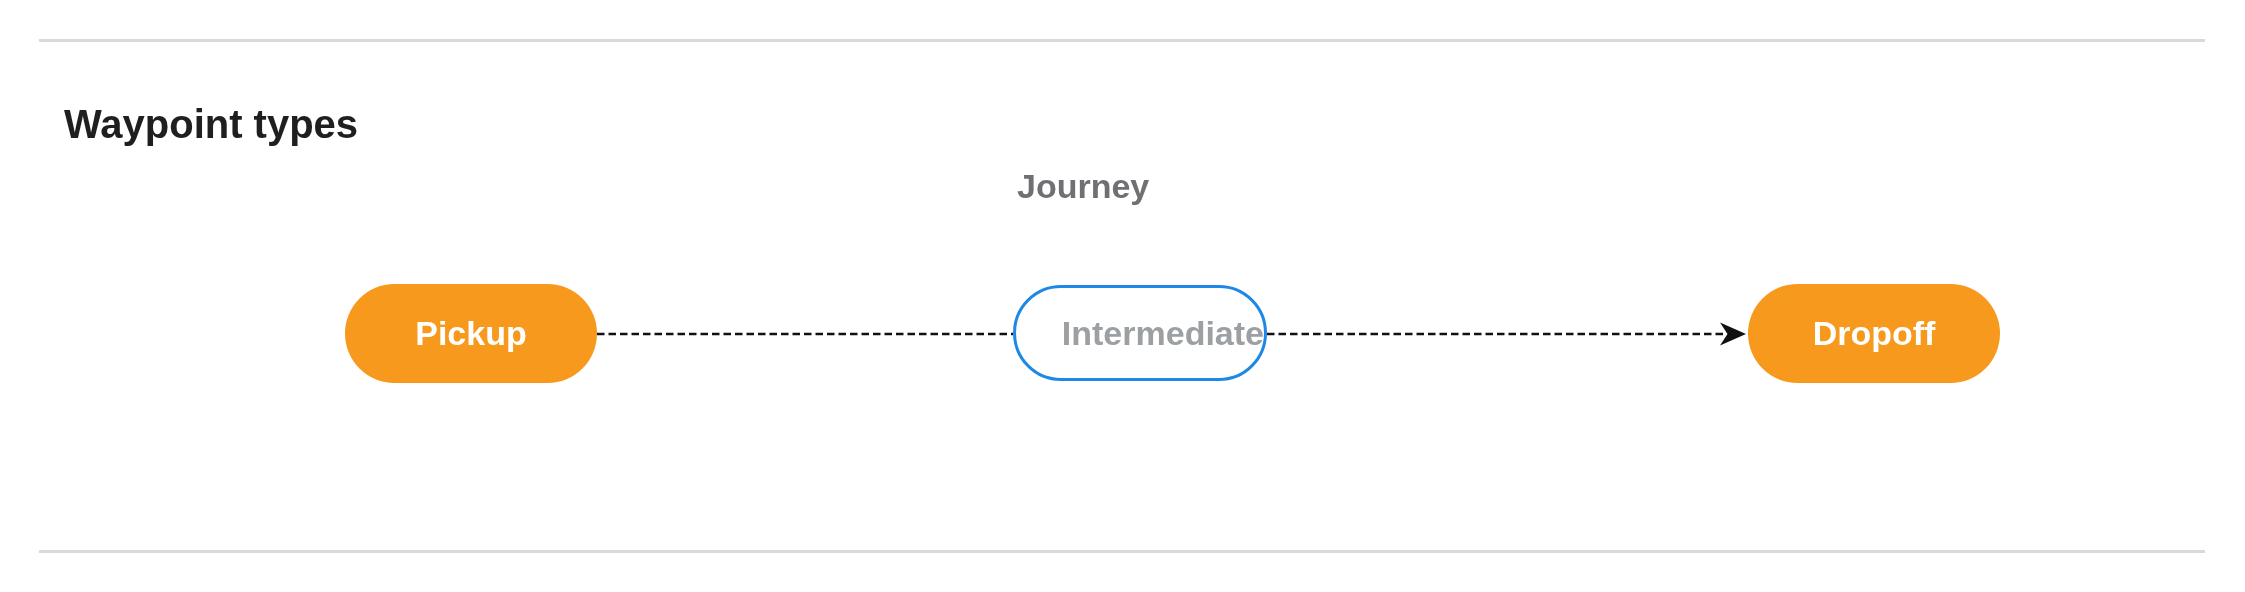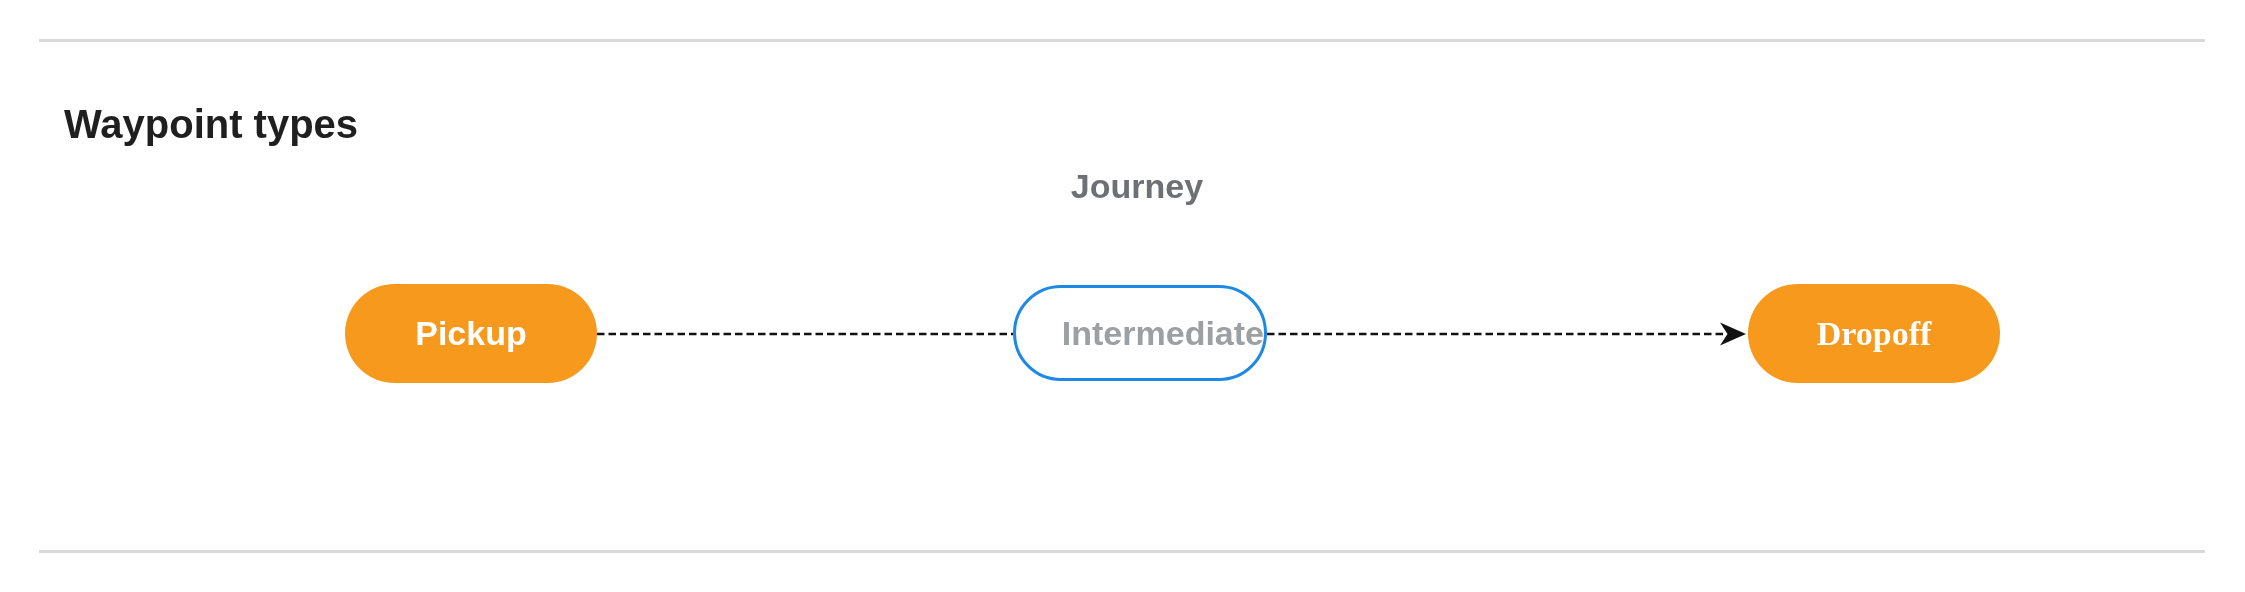--- a/index.html
+++ b/index.html
@@ -32,21 +32,21 @@
     font-weight: 700;
     color: #1F1F1F;
     line-height: 1.15;
     white-space: nowrap;
   }
   .group-label {
     position: absolute;
     left: 1017px;
     top: 166px;
     width: 240px;
-    text-align: center;
+    text-align: left;
     font-size: 34px;
     font-weight: 700;
     color: #6E7073;
     line-height: 1.2;
     white-space: nowrap;
   }
   .node {
     position: absolute;
     display: flex;
     align-items: center;
@@ -55,21 +55,21 @@
     box-sizing: border-box;
     font-size: 34px;
     font-weight: 700;
     white-space: nowrap;
   }
   .node.terminal {
     background: #F6991D;
     color: #FFFFFF;
   }
   .node.pickup  { left: 345px;  top: 284px; width: 252px; height: 99px; align-items: center; }
-  .node.dropoff { left: 1748px; top: 284px; width: 252px; height: 99px; font-family: Liberation Serif, serif; }
+  .node.dropoff { left: 1748px; top: 284px; width: 252px; height: 99px; }
   .node.intermediate {
     left: 1013px; top: 285px; width: 254px; height: 96px;
     background: #FFFFFF;
     border: 3px solid #1E88E5;
     color: #9DA0A3;
     justify-content: flex-end;
   }
   .connector-layer {
     position: absolute;
     left: 0; top: 0;

